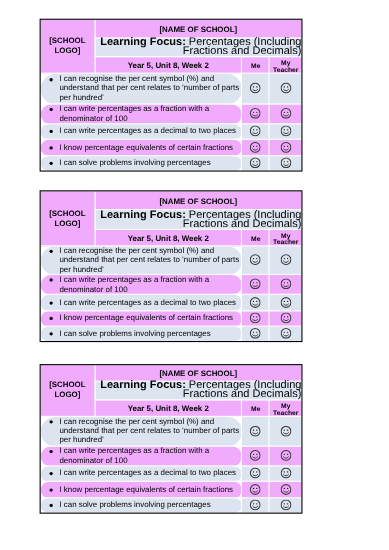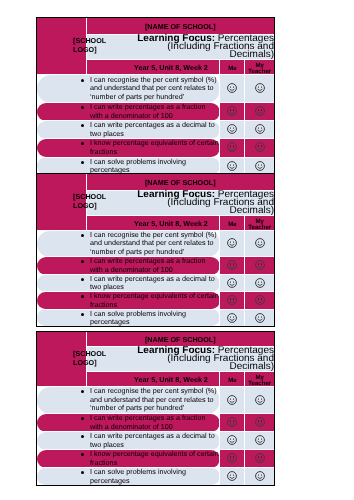--- a/index.html
+++ b/index.html
@@ -29,23 +29,23 @@
     position: absolute;
     left: -1px; top: -1px; right: -1px; bottom: -1px;
     border: 1px solid #000;
     pointer-events: none;
   }
 
   table.grid { width: 100%; border-collapse: collapse; table-layout: fixed; }
   table.grid td { padding: 0; vertical-align: middle; border: 1px solid #fff; }
   table.grid tr:first-child td { border-top: 0; }
   table.grid tr:last-child td { border-bottom: 0; }
-  table.grid td:first-child { border-left: 0; padding-left: 36px; }
+  table.grid td:first-child { border-left: 0; }
   table.grid td:last-child { border-right: 0; }
-  .med  { background: #be185d; }
+  .med  { background: #f0abfc; }
   .lite { background: #dce4f0; }
 
   .title-cell { text-align: center; font-weight: bold; font-size: 7.2px; height:16px; }
   .focus-cell { text-align: right; font-size: 10px; padding: 0 4px; line-height: 8px; height:16px; }
   .focus-cell b { font-weight: bold; }
   .week-cell  { text-align: center; font-weight: bold; font-size: 7.2px; height:14px;margin-top:32px; }
   .logo-cell  { text-align: center; font-weight: bold; font-size: 7.2px; line-height: 8.6px; }
   .hdr-small  { text-align: center; font-weight: bold; font-size: 6.1px; line-height: 6.6px; }
   .hdr-small > span { display:block; position: relative; top: 2.5px; }
   .hdr-small.two > span { line-height: 6.2px; top: 2.2px; }

